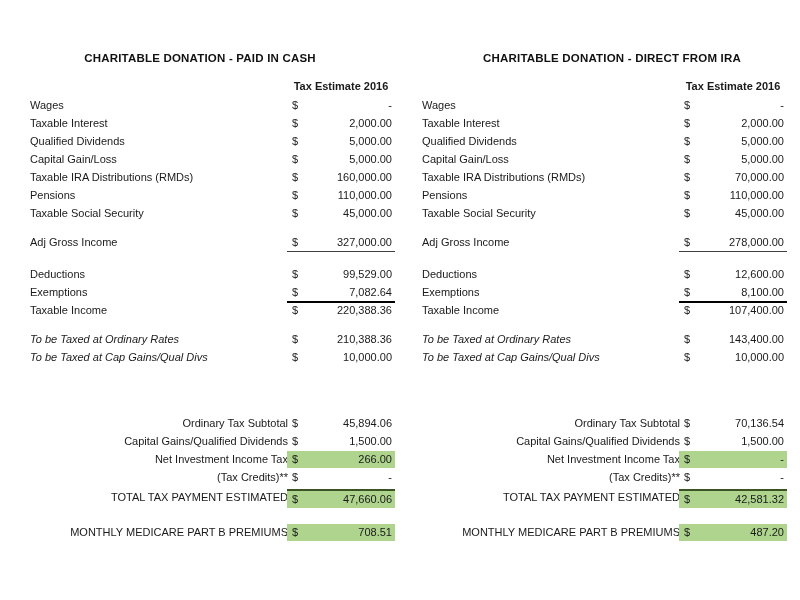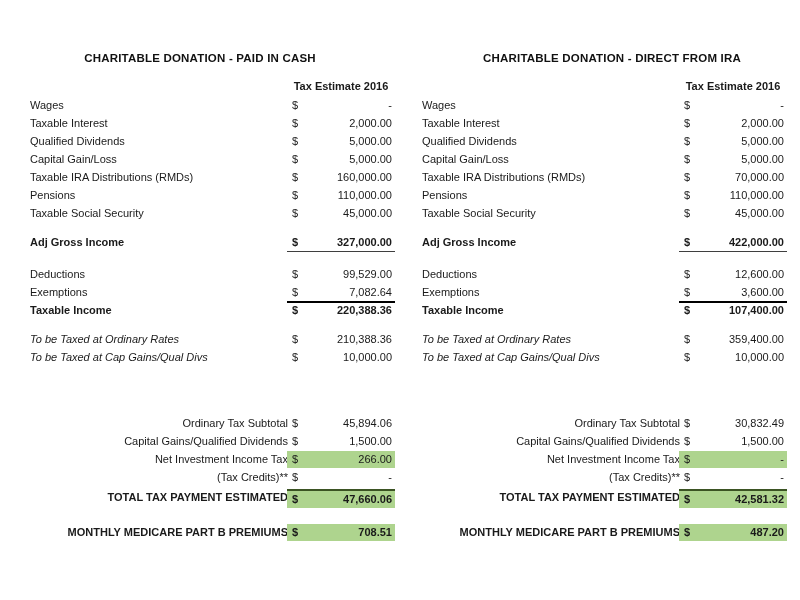--- a/index.html
+++ b/index.html
@@ -85,21 +85,21 @@
   }
   .amt {
     position: absolute;
     right: 3px;
     top: 0;
     height: 17px;
     line-height: 17px;
     text-align: right;
   }
 
-  .bold   { font-weight: bold; }
+  .bold   { font-weight: normal; }
   .italic { font-style: italic; }
 
   
   .cell.ul-thin  { border-bottom: 1.3px solid #3f3f3f; }
   .cell.ul-thick { border-bottom: 2.6px solid #000000; }
   .cell.ol-dark  { border-top: 2.4px solid #3b5323; }
 
   
   .hl { background: #aed48e; }
 
@@ -324,66 +324,66 @@
       <div class="cell" style="left:267px;">
         <span class="cur">$</span>
         <span class="amt">45,000.00</span>
       </div>
     </div>
 
     <div class="row bold" style="top:234px;">
       <div class="label" style="left:10px;">Adj Gross Income</div>
       <div class="cell ul-thin" style="left:267px;">
         <span class="cur">$</span>
-        <span class="amt">422,000.00</span>
+        <span class="amt">278,000.00</span>
       </div>
     </div>
 
     <div class="row" style="top:266px;">
       <div class="label" style="left:10px;">Deductions</div>
       <div class="cell" style="left:267px;">
         <span class="cur">$</span>
         <span class="amt">12,600.00</span>
       </div>
     </div>
     <div class="row" style="top:284px;">
       <div class="label" style="left:10px;">Exemptions</div>
       <div class="cell ul-thick" style="left:267px;">
         <span class="cur">$</span>
-        <span class="amt">3,600.00</span>
+        <span class="amt">8,100.00</span>
       </div>
     </div>
     <div class="row bold" style="top:302px;">
       <div class="label" style="left:10px;">Taxable Income</div>
       <div class="cell" style="left:267px;">
         <span class="cur">$</span>
         <span class="amt">107,400.00</span>
       </div>
     </div>
 
     <div class="row italic" style="top:331px;">
       <div class="label" style="left:10px;">To be Taxed at Ordinary Rates</div>
       <div class="cell" style="left:267px;">
         <span class="cur" style="font-style:normal;">$</span>
-        <span class="amt" style="font-style:normal;">359,400.00</span>
+        <span class="amt" style="font-style:normal;">143,400.00</span>
       </div>
     </div>
     <div class="row italic" style="top:349px;">
       <div class="label" style="left:10px;">To be Taxed at Cap Gains/Qual Divs</div>
       <div class="cell" style="left:267px;">
         <span class="cur" style="font-style:normal;">$</span>
         <span class="amt" style="font-style:normal;">10,000.00</span>
       </div>
     </div>
 
     <div class="row" style="top:415px;">
       <div class="label-right" style="right:132px;">Ordinary Tax Subtotal</div>
       <div class="cell" style="left:267px;">
         <span class="cur">$</span>
-        <span class="amt">30,832.49</span>
+        <span class="amt">70,136.54</span>
       </div>
     </div>
     <div class="row" style="top:433px;">
       <div class="label-right" style="right:132px;">Capital Gains/Qualified Dividends</div>
       <div class="cell" style="left:267px;">
         <span class="cur">$</span>
         <span class="amt">1,500.00</span>
       </div>
     </div>
     <div class="row" style="top:451px;">

